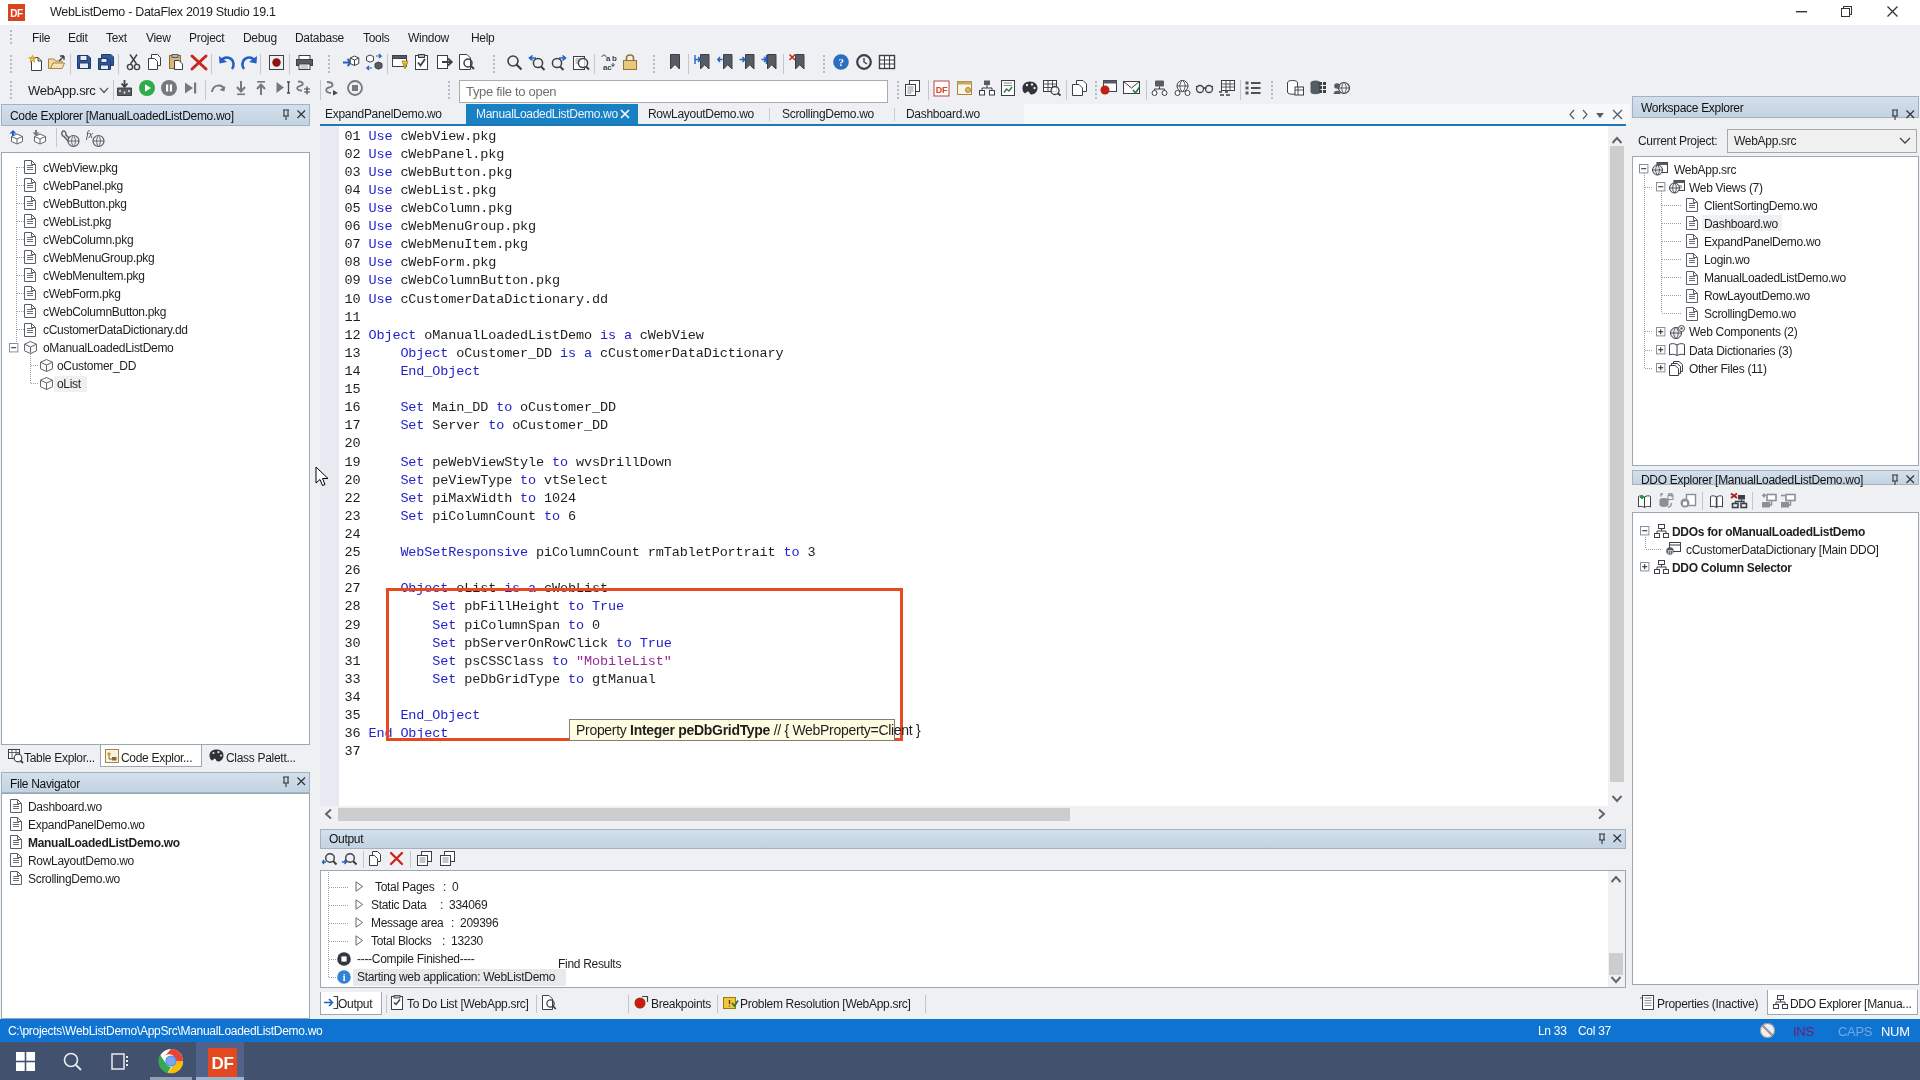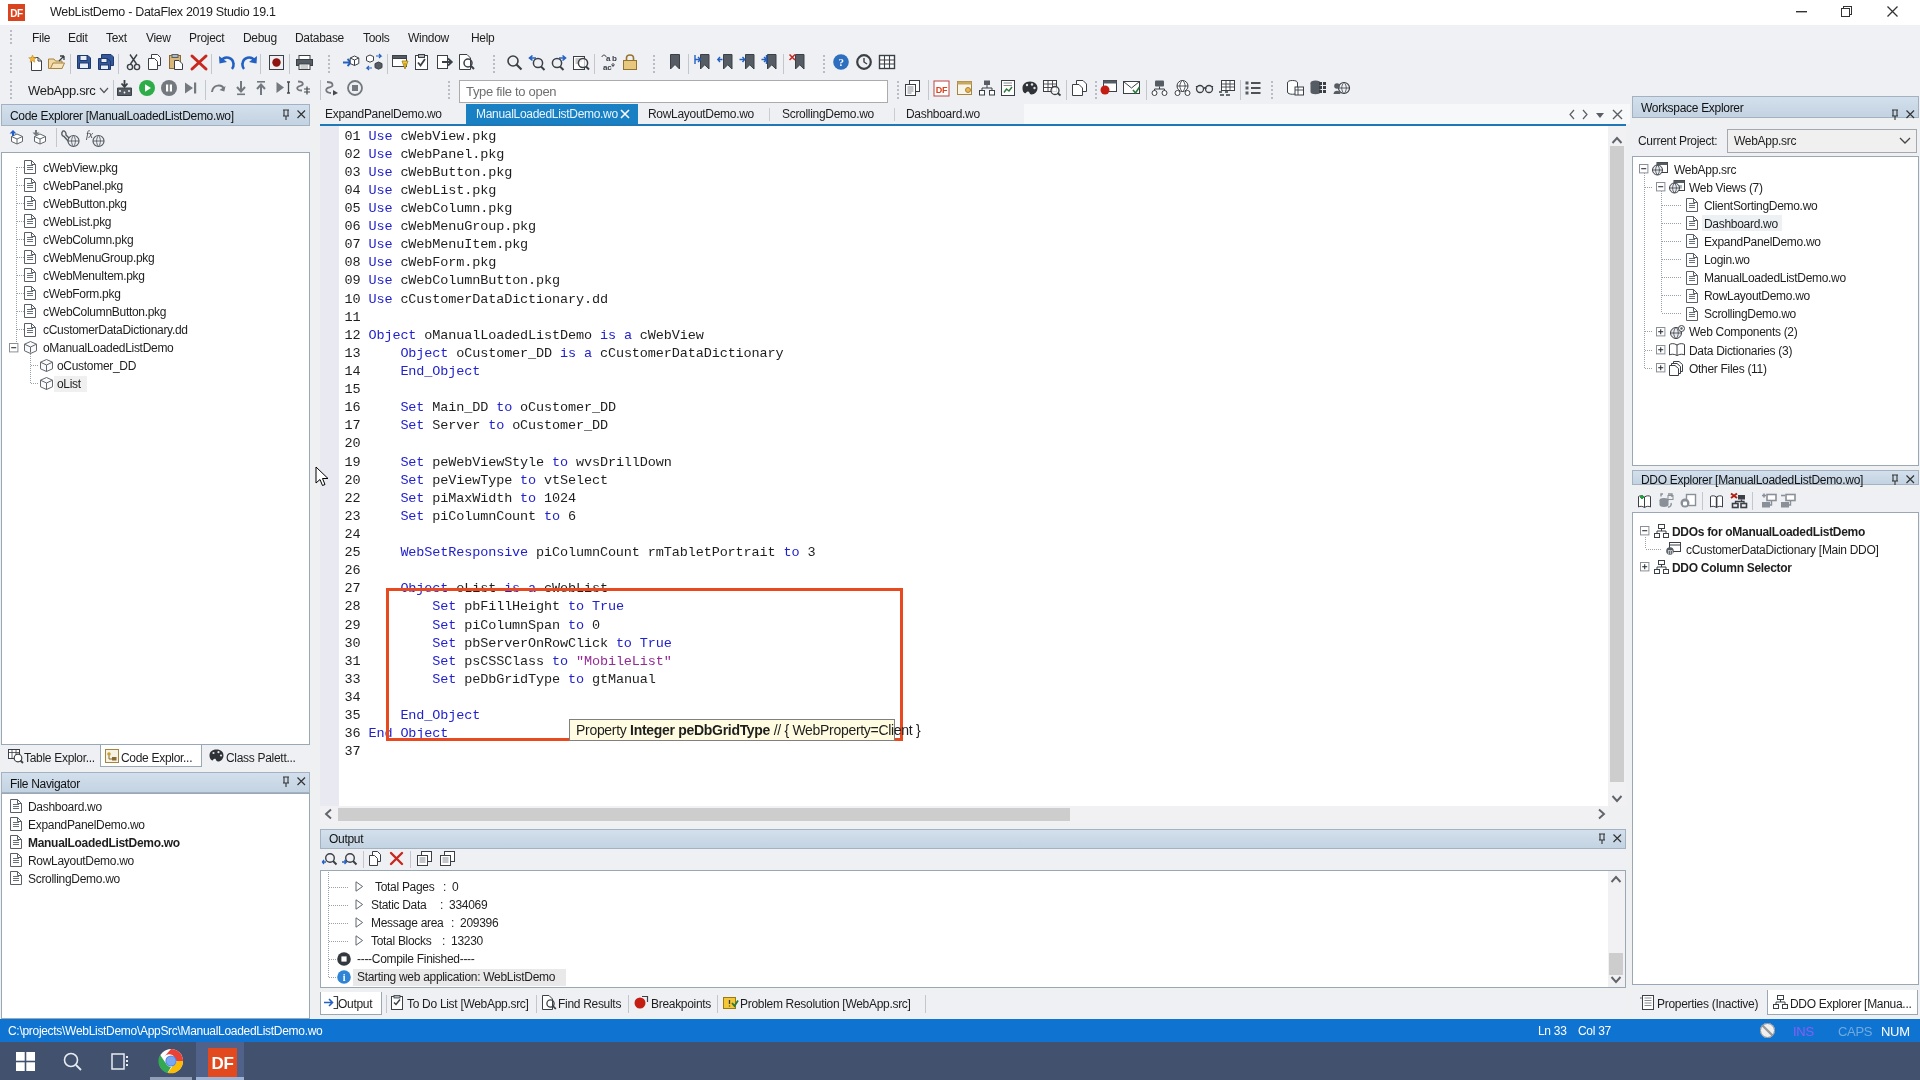--- a/index.html
+++ b/index.html
@@ -762,21 +762,21 @@
     <rect x="3" y="0.5" width="6" height="2.5" fill="#b0b6be" stroke="#3b4046" stroke-width="0.8"></rect>
     <path d="M3 7.5 L5 9.5 L9 4.5" fill="none" stroke="#3b4046" stroke-width="1.5"></path>
   </svg>
 <div class="abs" style="left:407px;top:997px;">To Do List [WebApp.src]</div>
 <div class="sep" style="left:536px;top:995px;height:18px"></div>
 <svg class="abs" style="left:542px;top:995px" width="14" height="15">
     <path d="M0.5 0.5 H7 L10.5 4 V14.5 H0.5 Z" fill="#fff" stroke="#3b4046"></path>
     <circle cx="8.5" cy="8.5" r="3.6" fill="none" stroke="#3b4046" stroke-width="1.3"></circle>
     <path d="M11 11 L13.8 14" stroke="#3b4046" stroke-width="1.8"></path>
   </svg>
-<div class="abs" style="left:558px;top:997px;">Find Results</div>
+<div class="abs" style="left:558px;top:957px;">Find Results</div>
 <div class="sep" style="left:628px;top:995px;height:18px"></div>
 <svg class="abs" style="left:634px;top:996px" width="14" height="13">
     <circle cx="6" cy="7" r="5.5" fill="#c41e14"></circle>
     <path d="M8 0.5 H13.5 V6" fill="none" stroke="#3b4046" stroke-width="1.2"></path>
   </svg>
 <div class="abs" style="left:651px;top:997px;">Breakpoints</div>
 <div class="sep" style="left:717px;top:995px;height:18px"></div>
 <svg class="abs" style="left:723px;top:995px" width="15" height="14">
     <rect x="0.5" y="2.5" width="12" height="11" fill="#f4c736" stroke="#9a7a10"></rect>
     <path d="M6.5 5 V9 M6.5 10.5 V11.5" stroke="#3a3a3a" stroke-width="1.3" fill="none"></path>
@@ -1018,21 +1018,21 @@
 
 <div class="abs" style="left:0;top:1019px;width:1920px;height:23px;background:#0f74d1;"></div>
 <div class="abs" style="left:8px;top:1024px;color:#fff;">C:\projects\WebListDemo\AppSrc\ManualLoadedListDemo.wo</div>
 <div class="abs" style="left:1538px;top:1024px;color:#fff;">Ln 33</div>
 <div class="abs" style="left:1578px;top:1024px;color:#fff;">Col 37</div>
 <svg class="abs" style="left:1759px;top:1022px" width="17" height="17">
     <circle cx="8.5" cy="8.5" r="7.5" fill="#f0f0f0"></circle>
     <path d="M3.5 3.5 L13.5 13.5" stroke="#9a9a9a" stroke-width="2.4"></path>
     <circle cx="8.5" cy="8.5" r="7" fill="none" stroke="#888" stroke-width="1"></circle>
   </svg>
-<div class="abs" style="left:1793px;top:1024px;color:#8b5cf6;font-size:13px;">INS</div>
+<div class="abs" style="left:1793px;top:1024px;color:#701a75;font-size:13px;">INS</div>
 <div class="abs" style="left:1838px;top:1024px;color:#71a9de;font-size:13px;">CAPS</div>
 <div class="abs" style="left:1881px;top:1024px;color:#fff;font-size:13px;">NUM</div>
 
 <div class="abs" style="left:0;top:1042px;width:1920px;height:38px;background:#42526e;"></div>
 <svg class="abs" style="left:16px;top:1052px" width="19" height="19">
  <rect x="0" y="0" width="8.7" height="8.7" fill="#fff"></rect>
     <rect x="10.3" y="0" width="8.7" height="8.7" fill="#fff"></rect>
  <rect x="0" y="10.3" width="8.7" height="8.7" fill="#fff"></rect>
     <rect x="10.3" y="10.3" width="8.7" height="8.7" fill="#fff"></rect>
 </svg>

